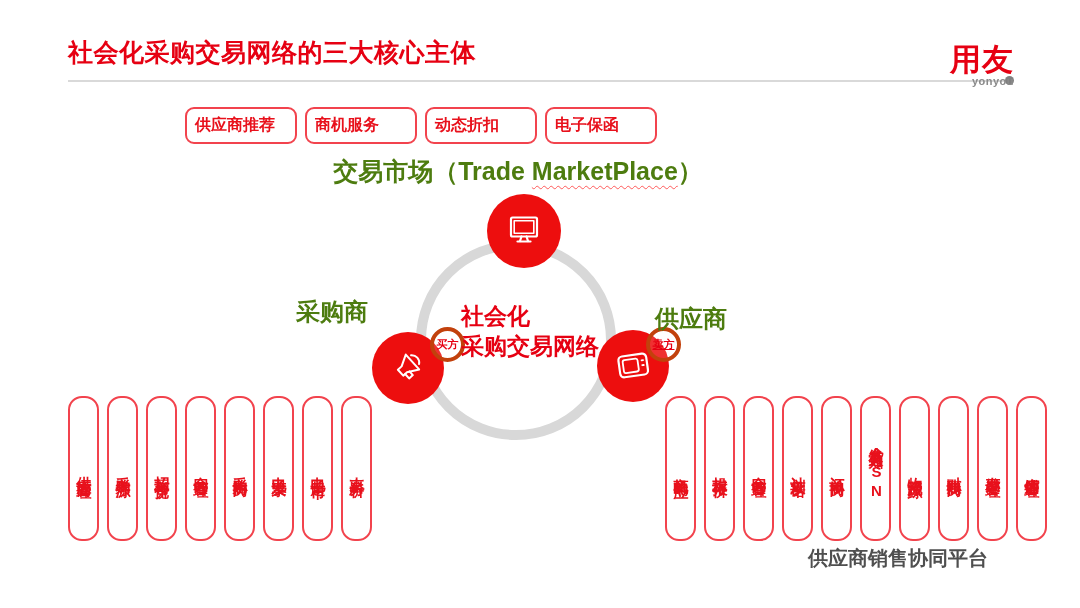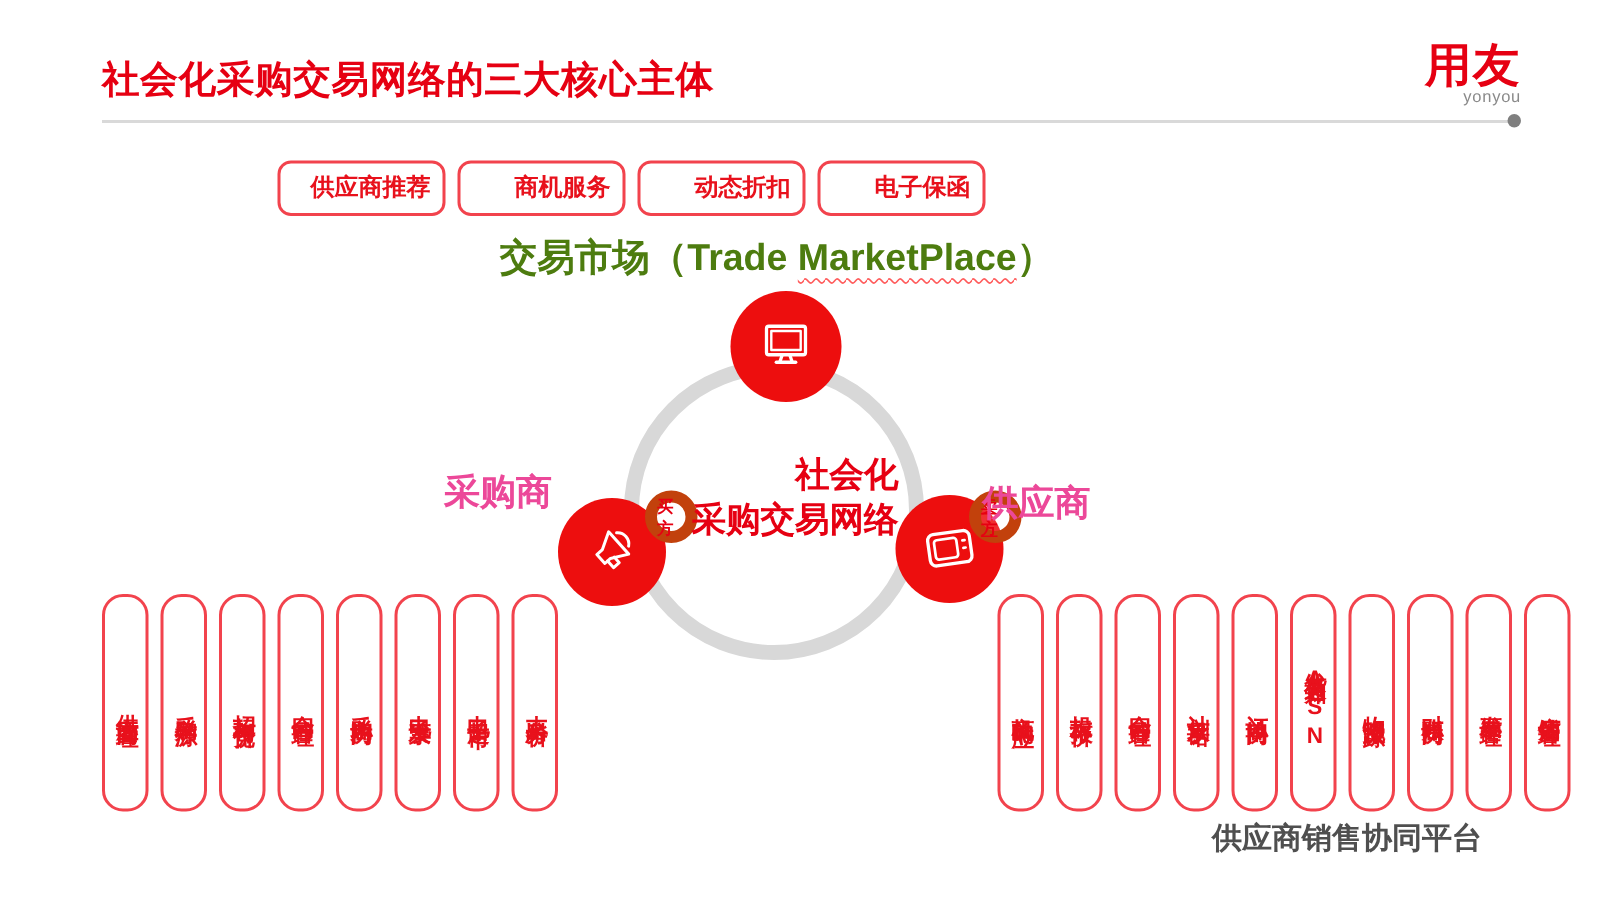--- a/index.html
+++ b/index.html
@@ -3,53 +3,53 @@
 <meta charset="utf-8">
 <style>
   * { margin:0; padding:0; box-sizing:border-box; }
   body { background:#eee; font-family:"Liberation Sans", sans-serif; }
   .slide { position:relative; width:1080px; height:608px; background:#ffffff; overflow:hidden; }
 
   
   .title { position:absolute; left:68px; top:36px; font-size:25px; font-weight:800; color:#e60012; letter-spacing:0.5px; }
   .divider { position:absolute; left:68px; top:80px; width:944px; height:2px; background:#d9d9d9; }
   .divider-dot { position:absolute; left:1005px; top:76px; width:9px; height:9px; border-radius:50%; background:#7f7f7f; }
-  .logo { position:absolute; left:938px; top:28px; width:76px; text-align:right; }
+  .logo { position:absolute; left:938px; top:44px; width:76px; text-align:right; }
   .logo-zh { font-size:31px; font-weight:800; color:#e60012; line-height:32px; letter-spacing:1px; }
-  .logo-en { font-size:11px; font-weight:normal; color:#8a8a8a; letter-spacing:0.5px; margin-top:-1px; }
+  .logo-en { font-size:11px; font-weight:bold; color:#8a8a8a; letter-spacing:0.5px; margin-top:-1px; }
 
   
   .services-row { position:absolute; left:185px; top:107px; display:flex; gap:8px; }
   .pill-h { min-width:112px; height:37px; border:2px solid #f2434d; border-radius:9px;
-            display:flex; align-items:center; justify-content:flex-end; padding:0 8px;
+            display:flex; align-items:center; justify-content:flex-start; padding:0 8px;
             color:#e8111c; font-size:16px; font-weight:bold; background:#fff; }
 
   
   .mp-heading { position:absolute; left:518px; top:155px; transform:translateX(-50%);
                 white-space:nowrap; font-size:25px; font-weight:800; color:#4d7c0f; }
   .mp-heading .wavy { text-decoration-line:underline; text-decoration-style:wavy;
                       text-decoration-color:#ff5a5a; text-decoration-thickness:1px; text-underline-offset:5px; }
 
   
   .ring { position:absolute; left:416px; top:240px; width:200px; height:200px;
           border:10px solid #d8d8d8; border-radius:50%; }
   .node { position:absolute; border-radius:50%; background:#ed0e0e;
           display:flex; align-items:center; justify-content:center; }
   .node-top { left:487px; top:194px; width:74px; height:74px; }
   .node-left { left:372px; top:332px; width:72px; height:72px; }
   .node-right { left:597px; top:330px; width:72px; height:72px; }
-  .badge { position:absolute; width:35px; height:35px; border-radius:50%; border:8px solid #c2410c;
+  .badge { position:absolute; width:35px; height:35px; border-radius:50%; border:4px solid #c2410c;
            display:flex; align-items:center; justify-content:center;
            font-size:11px; font-weight:bold; color:#e60012; background:rgba(255,255,255,0.15); }
   .badge-left { left:430px; top:327px; }
   .badge-right { left:646px; top:327px;text-decoration:underline; }
   .center-text { position:absolute; left:530px; top:301px; transform:translateX(-50%);
-                 text-align:right; color:#e60012; font-size:23px; font-weight:800;
+                 text-align:left; color:#e60012; font-size:23px; font-weight:800;
                  line-height:30px; white-space:nowrap; }
-  .side-label { position:absolute; font-size:24px; font-weight:800; color:#ec4899;margin-top:16px; }
+  .side-label { position:absolute; font-size:24px; font-weight:800; color:#4d7c0f; }
   .label-buyer { left:296px; top:296px; }
   .label-supplier { left:655px; top:303px; }
 
   
   .pills-v { position:absolute; top:396px; display:flex; gap:8px; }
   .pills-v.left { left:68px; }
   .pills-v.right { left:665px; }
   .pill-v { width:31px; height:145px; border:2px solid #f2434d; border-radius:14px; background:#fff;
             display:flex; align-items:center; justify-content:center;
             writing-mode:vertical-rl; text-orientation:upright;

